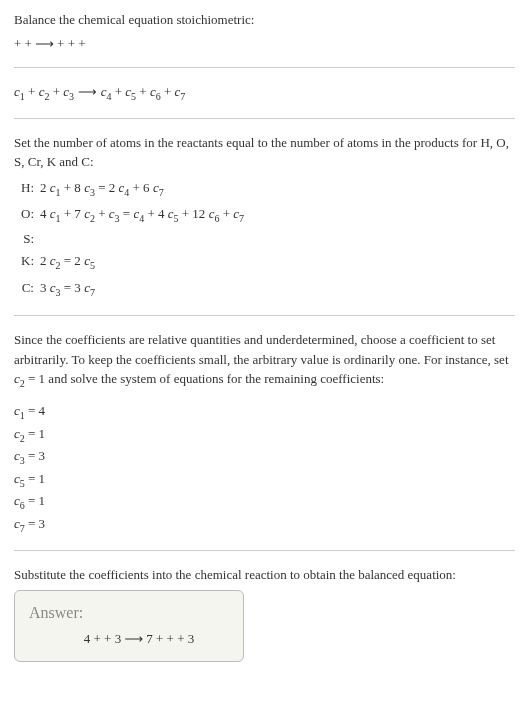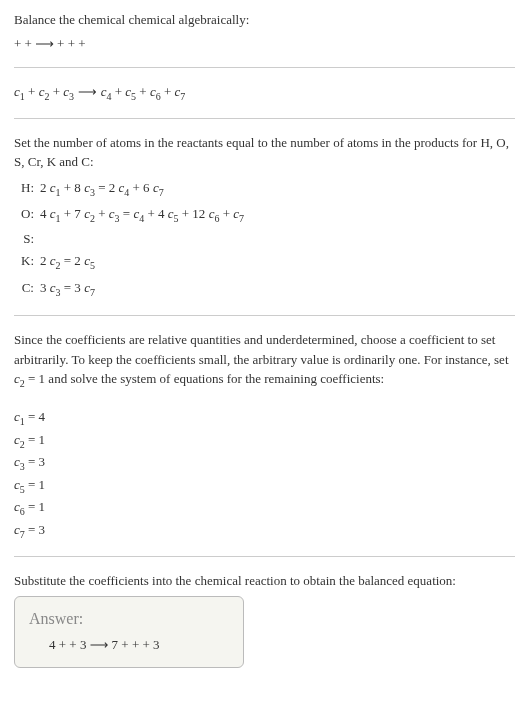--- a/index.html
+++ b/index.html
@@ -57,47 +57,48 @@
     }
     .atom-label {
       width: 26px;
       text-align: right;
       padding-right: 6px;
     }
     .atom-eq {
       flex: 1;
     }
     .coef-list {
-      margin-top: 16px;
+      margin-top: 10px;
     }
     .coef-row {
       margin: 1px 0;
     }
     .answer-box {
       border: 1px solid #bbbbbb;
       border-radius: 6px;
       background: #f5f5f0;
       padding: 10px 14px;
       width: 230px;
       margin-top: 6px;
     }
     .answer-label {
       color: #888888;
       font-size: 16px;
       margin-bottom: 4px;
     }
     .answer-eq {
       padding-left: 20px;
+      text-align: center;
     }
   </style>
 </head>
 <body>
 
 <div class="section">
-  <div class="section-text">Balance the chemical chemical algebraically:</div>
+  <div class="section-text">Balance the chemical equation stoichiometric:</div>
   <div class="equation-line"> +  +   ⟶   +  +  + </div>
 </div>
 
 <hr class="divider">
 
 <div class="section">
   <div class="equation-line">
     <span class="italic">c</span><span class="subnum">1</span><span>  + </span><span class="italic">c</span><span class="subnum">2</span><span>  + </span><span class="italic">c</span><span class="subnum">3</span><span class="arrow">  ⟶  </span><span class="italic">c</span><span class="subnum">4</span><span>  + </span><span class="italic">c</span><span class="subnum">5</span><span>  + </span><span class="italic">c</span><span class="subnum">6</span><span>  + </span><span class="italic">c</span><span class="subnum">7</span>
   </div>
 </div>

